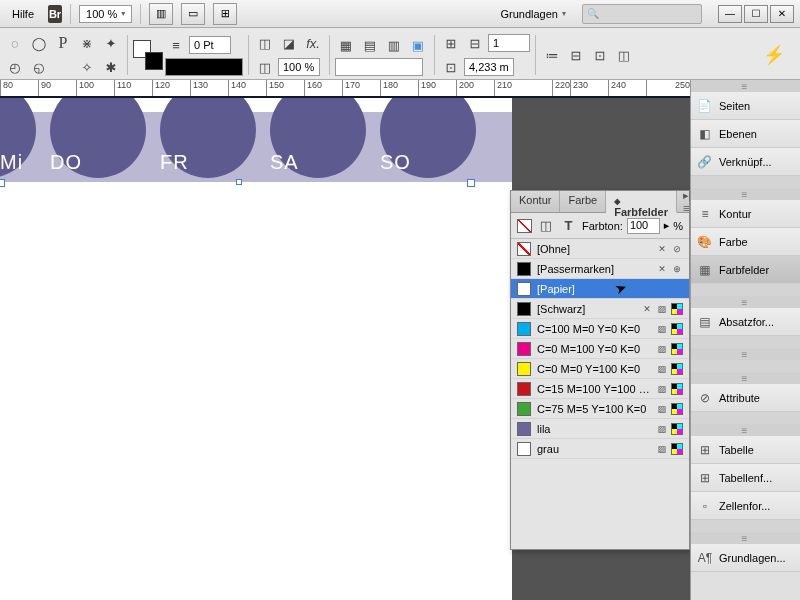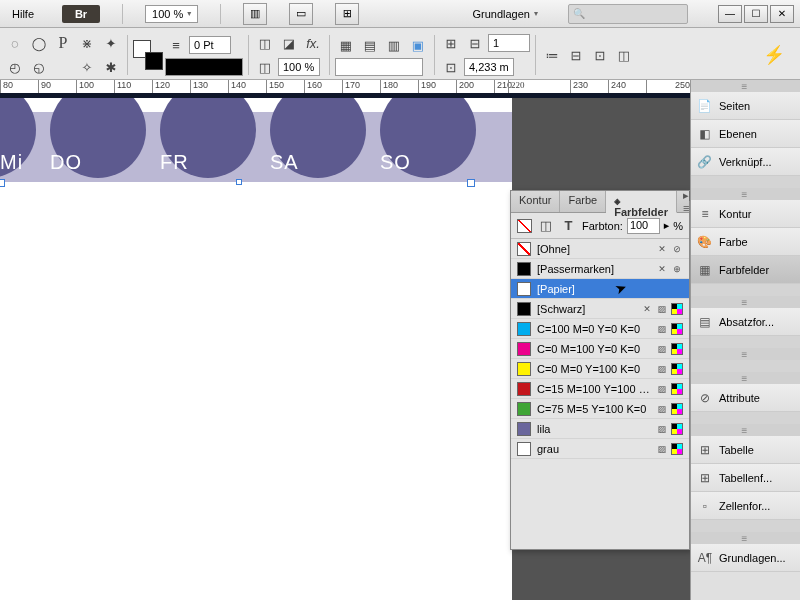--- a/index.html
+++ b/index.html
@@ -1,20 +1,20 @@
 <!DOCTYPE html>
 <html><head>
 <meta charset="utf-8">
 <style>
 * { margin: 0; padding: 0; box-sizing: border-box; font-family: Tahoma, sans-serif; font-size: 11px; }
 body { background: #e8e8e8; width: 800px; height: 600px; overflow: hidden; position: relative; }
 
-.menubar { height: 28px; background: linear-gradient(#f5f5f5,#e0e0e0); display: flex; align-items: center; padding: 0 6px; border-bottom: 1px solid #aaa; gap: 22px; text-align: center; }
+.menubar { height: 28px; background: linear-gradient(#f5f5f5,#e0e0e0); display: flex; align-items: center; padding: 0 6px; border-bottom: 1px solid #aaa; gap: 8px; text-align: center; }
 .menubar .help { padding: 2px 6px; }
-.br-badge { background: #413c36; color: #fff; width: 38px; height: 18px; display: flex; align-items: center; justify-content: center; font-weight: bold; border-radius: 2px; }
+.br-badge { background: #413c36; color: #fff; width: 14px; height: 18px; display: flex; align-items: center; justify-content: center; font-weight: bold; border-radius: 2px; }
 .zoom-select { background: #fff; border: 1px solid #999; padding: 2px 6px; display: flex; align-items: center; gap: 4px; }
 .zoom-select::after { content: "▾"; font-size: 8px; color: #666; }
 .menubar .icon-btn { width: 24px; height: 22px; background: linear-gradient(#f8f8f8,#ddd); border: 1px solid #999; display: flex; align-items: center; justify-content: center; }
 .menubar .workspace { margin-left: auto; margin-right: 8px; display: flex; align-items: center; gap: 4px; }
 .menubar .workspace::after { content: "▾"; font-size: 8px; color: #666; }
 .search-box { background: #d8d8d8; border: 1px solid #aaa; width: 120px; height: 20px; display: flex; align-items: center; padding: 0 4px; border-radius: 2px; }
 .search-box::before { content: "🔍"; font-size: 10px; opacity: .5; }
 .win-controls { display: flex; gap: 2px; margin-left: 8px; }
 .win-controls .wc { width: 24px; height: 18px; background: linear-gradient(#f8f8f8,#ddd); border: 1px solid #888; display: flex; align-items: center; justify-content: center; font-size: 10px; }
 
@@ -23,21 +23,21 @@
 .tb-sep { width: 1px; height: 40px; background: #bbb; margin: 0 3px; }
 .tb-field { background: #fff; border: 1px solid #999; height: 18px; padding: 0 4px; display: flex; align-items: center; min-width: 48px; }
 .tb-field.sm { min-width: 42px; }
 .tb-stack { display: flex; flex-direction: column; gap: 2px; }
 .tb-row { display: flex; gap: 2px; align-items: center; }
 .swatch-pair { position: relative; width: 30px; height: 30px; }
 .swatch-pair .sw1 { position: absolute; top: 0; left: 0; width: 18px; height: 18px; background: #fff; border: 1px solid #444; }
 .swatch-pair .sw2 { position: absolute; bottom: 0; right: 0; width: 18px; height: 18px; background: #000; border: 1px solid #444; }
 .bolt { margin-left: auto; font-size: 18px; color: #555; padding: 0 10px; }
 
-.ruler-h { height: 18px; background: #fff; border-bottom: 5px solid #0f172a; display: flex; position: relative; overflow: hidden; }
+.ruler-h { height: 18px; background: #fff; border-bottom: 2px solid #0f172a; display: flex; position: relative; overflow: hidden; }
 .ruler-h .tick { position: absolute; top: 0; height: 18px; border-left: 1px solid #888; font-size: 9px; padding-left: 2px; color: #444; }
 
 .canvas-area { position: absolute; top: 98px; left: 0; width: 690px; height: 502px; background: #fff; overflow: hidden; }
 .canvas-dark { position: absolute; top: 0; right: 0; width: 178px; height: 502px; background: #535353; }
 .calendar-hdr { position: absolute; top: 14px; left: 0; width: 512px; height: 70px; background: #bbb8d4; display: flex; }
 .day-circle { flex: 0 0 110px; display: flex; align-items: flex-end; justify-content: flex-start; position: relative; }
 .day-circle .circ { width: 96px; height: 96px; border-radius: 50%; background: #5d5a8f; position: absolute; top: -30px; }
 .day-circle .lbl { position: relative; color: #fff; font-size: 20px; font-weight: 300; padding-bottom: 8px; font-family: 'Segoe UI Light', sans-serif; letter-spacing: 1px; }
 .day-circle:first-child { flex: 0 0 50px; }
 .day-circle:first-child .circ { left: -60px; }
@@ -187,21 +187,21 @@
     <div class="tick" style="left: 152px;">120</div>
     <div class="tick" style="left: 190px;">130</div>
     <div class="tick" style="left: 228px;">140</div>
     <div class="tick" style="left: 266px;">150</div>
     <div class="tick" style="left: 304px;">160</div>
     <div class="tick" style="left: 342px;">170</div>
     <div class="tick" style="left: 380px;">180</div>
     <div class="tick" style="left: 418px;">190</div>
     <div class="tick" style="left: 456px;">200</div>
     <div class="tick" style="left: 494px;">210</div>
-    <div class="tick" style="left: 508px; font-family: Liberation Serif, serif;">220</div>
+    <div class="tick" style="left: 552px;">220</div>
     <div class="tick" style="left: 570px;">230</div>
     <div class="tick" style="left: 608px;">240</div>
     <div class="tick" style="left: 646px; padding-left: 28px;">250</div>
   </div>
 
 <div class="canvas-area">
   <div class="canvas-dark"></div>
   <div class="calendar-hdr" id="calhdr">
       <div class="day-circle">
         <div class="circ"></div>

